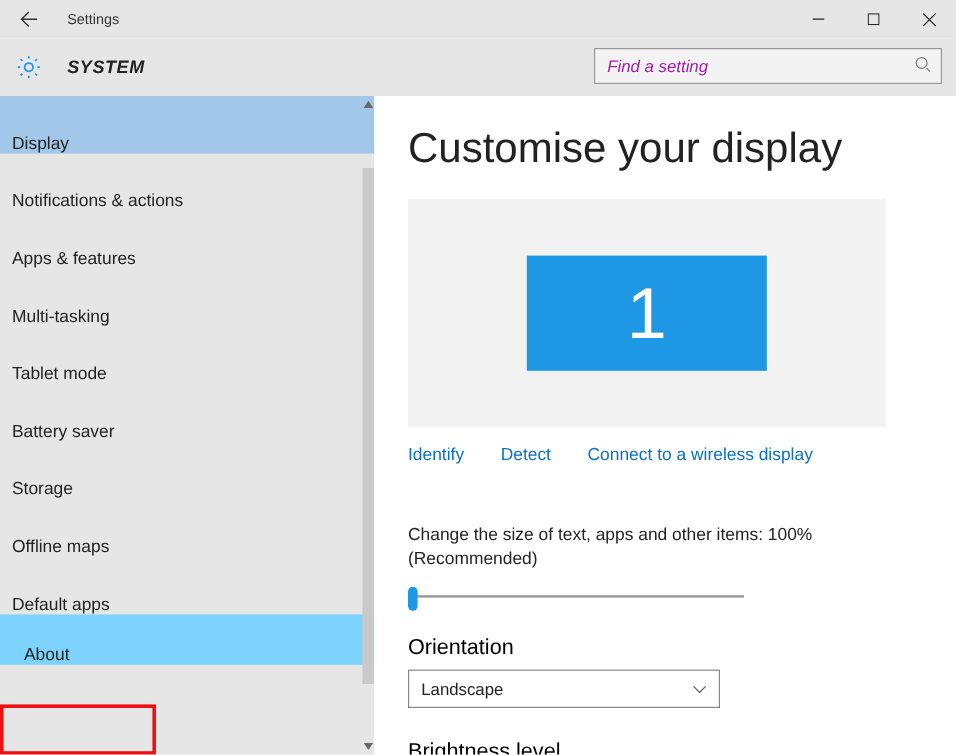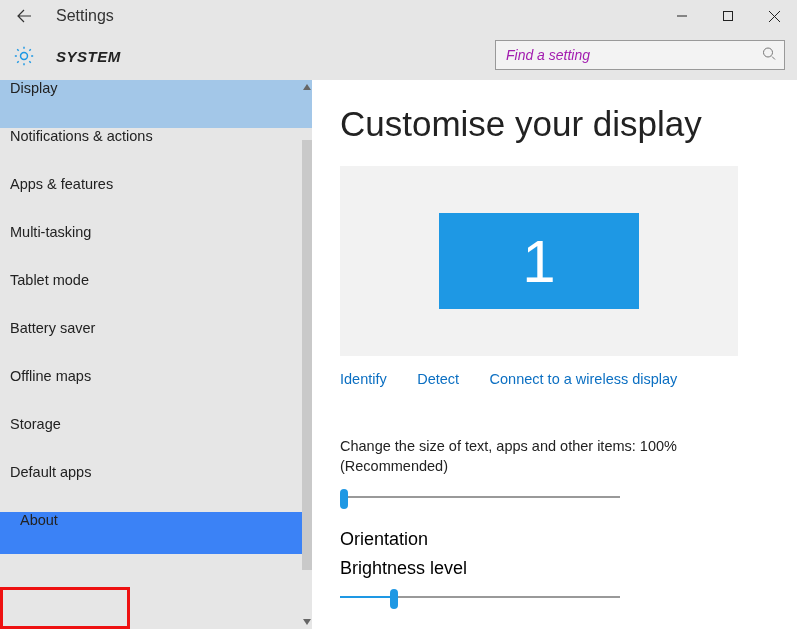--- a/index.html
+++ b/index.html
@@ -3,21 +3,21 @@
 <meta charset="utf-8">
 <style>
   * { box-sizing: border-box; margin: 0; padding: 0; font-family: "Segoe UI", Arial, sans-serif; }
   html, body { width: 797px; height: 629px; overflow: hidden; background: #fff; }
 
   .titlebar {
     height: 32px; background: #e6e6e6; display: flex; align-items: center;
     padding-left: 8px; position: relative;
   }
   .back-btn { width: 32px; height: 32px; display: flex; align-items: center; justify-content: center; cursor: pointer; }
-  .title { font-size: 16px; color: #333; margin-left: 16px; }
+  .title { font-size: 12px; color: #333; margin-left: 16px; }
   .window-controls { position: absolute; right: 0; top: 0; display: flex; }
   .win-ctrl { width: 46px; height: 32px; display: flex; align-items: center; justify-content: center; cursor: pointer; }
 
   .header-row {
     height: 48px; background: #e6e6e6; display: flex; align-items: center;
     padding: 0 12px 0 10px; position: relative; font-style: italic;
   }
   .gear-wrap { width: 28px; height: 28px; display: flex; align-items: center; justify-content: center; }
   .header-title { font-size: 15px; font-weight: 600; letter-spacing: 0.5px; margin-left: 18px; color: #222; }
   .search-box {
@@ -35,26 +35,26 @@
   }
   .sidebar-scroll { position: absolute; right: 0; top: 0; width: 10px; height: 100%; }
   .sidebar-scroll .thumb { position: absolute; top: 60px; width: 10px; height: 430px; background: #c9c9c9; }
   .sidebar-scroll .arrow-up, .sidebar-scroll .arrow-down {
     position: absolute; left: 0; width: 10px; height: 10px; display:flex; align-items:center; justify-content:center;
   }
   .sidebar-scroll .arrow-up { top: 2px; }
   .sidebar-scroll .arrow-down { bottom: 2px; }
 
   .nav-item {
-    height: 48px; display: flex; align-items: flex-start; padding-left: 10px;
+    height: 48px; display: flex; align-items: flex-end; padding-left: 10px;
     font-size: 14.5px; color: #222; cursor: pointer;
   }
   .nav-item.selected { background: #a3c7e8; }
   .nav-item.about-highlight {
-    background: #3b82f6;
+    background: #7dd3fc;
     padding-left: 20px;
   }
   .about-box {
     position: absolute; left: 0; bottom: 0; width: 130px; height: 42px;
     border: 3px solid #e11; pointer-events: none;
   }
 
   .content {
     flex: 1; background: #fff; padding: 24px 28px 0 28px; overflow: hidden; position: relative;
   }
@@ -159,24 +159,24 @@
     <div class="nav-item">
       <span>Multi-tasking</span>
     </div>
     <div class="nav-item">
       <span>Tablet mode</span>
     </div>
     <div class="nav-item">
       <span>Battery saver</span>
     </div>
     <div class="nav-item">
+      <span>Storage</span>
+    </div>
+    <div class="nav-item">
       <span>Offline maps</span>
-    </div>
-    <div class="nav-item">
-      <span>Storage</span>
     </div>
     <div class="nav-item">
       <span>Default apps</span>
     </div>
     <div class="nav-item about-highlight" style="height:42px;">
       <span>About</span>
     </div>
     <div class="about-box"></div>
 
     <div class="sidebar-scroll">
@@ -211,20 +211,28 @@
 
     <div class="body-text">Change the size of text, apps and other items: 100% (Recommended)</div>
 
     <div class="slider">
       <div class="track-line"></div>
       <div class="blue-line" style="width:0%"></div>
       <div class="thumb-handle" style="left:0px"></div>
     </div>
 
     <div class="label">Orientation</div>
+    <div class="select-box">
+      <span>Landscape</span>
+      <span>
+        <svg width="12" height="8">
+            <path d="M1 1 L6 6 L11 1" stroke="#555" fill="none" stroke-width="1"></path>
+          </svg>
+      </span>
+    </div>
 
     <div class="label">Brightness level</div>
     <div class="slider">
       <div class="track-line"></div>
       <div class="blue-line" style="width:18%"></div>
       <div class="thumb-handle" style="left:18%"></div>
     </div>
   </div>
 
 </div>

